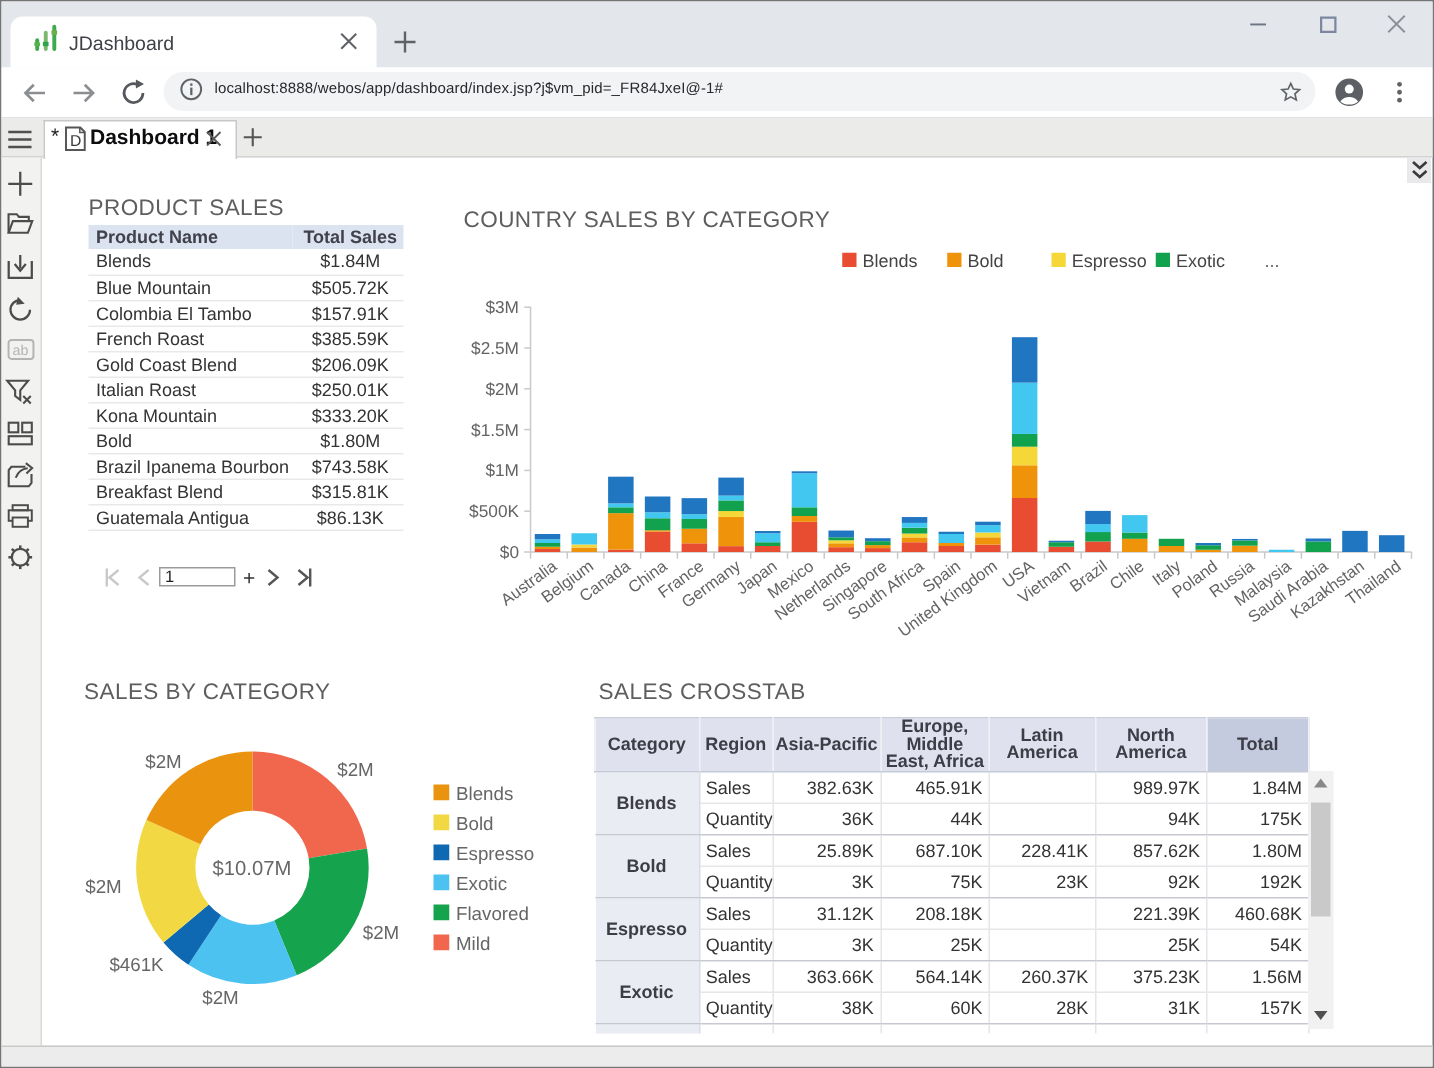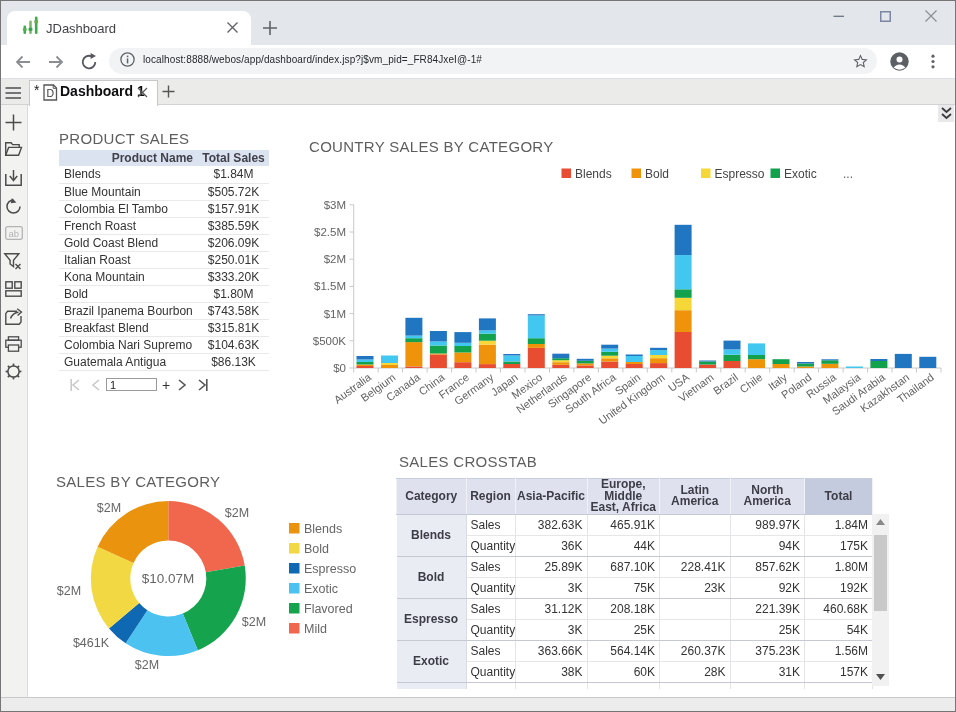--- a/index.html
+++ b/index.html
@@ -17,21 +17,21 @@
 #dtab { position:absolute; left:28px; top:1px; width:129px; height:26px; background:#fff; border:1px solid #c8c8c8; border-bottom:none; z-index:2; }
 #dtabtext { position:absolute; left:59px; top:4px; font-size:14px; color:#0d0d0f; font-weight:700; letter-spacing:0; z-index:3; }
 
 #side { position:absolute; left:0; top:104px; width:27px; bottom:14px; background:#f2f2f0; border-right:1px solid #dadada; }
 
 #bottom { position:absolute; left:0; bottom:0; right:0; height:14px; background:#ececec; border-top:1px solid #c9c9c9; }
 
 .wtitle { position:absolute; font-size:15px; color:#5e5e5e; letter-spacing:0.3px; }
 
 #ptable { position:absolute; left:58px; top:149px; width:210px; border-collapse:collapse; font-size:12px; color:#333; table-layout:fixed; }
-#ptable th { background:#dbe3f1; font-weight:700; color:#41414b; text-align:right; height:16px; padding:0 2px 0 5px; font-size:12px; white-space:nowrap; }
+#ptable th { background:#dbe3f1; font-weight:700; color:#41414b; text-align:left; height:16px; padding:0 2px 0 5px; font-size:12px; white-space:nowrap; }
 #ptable th.num, #ptable td.num { text-align:center; }
 #ptable td { height:17px; padding:0 2px 0 5px; border-bottom:1px solid #e9e9e9; white-space:nowrap; overflow:hidden; }
 #pginput { position:absolute; left:105px; top:376.5px; width:51px; height:13px; border:1px solid #9b9b9b; background:#fff; font-size:11px; color:#222; padding-left:3px; line-height:12px; }
 
 #ctable { width:476px; border-collapse:collapse; font-size:12px; color:#333; table-layout:fixed; }
 #ctable th { background:#dfe2ee; font-weight:700; color:#3d3d47; font-size:12px; text-align:center; vertical-align:middle; border-left:1px solid #f0f1f6; border-right:1px solid #f0f1f6; border-top:1px solid #c9cedb; border-bottom:1px solid #c4c9d6; height:35px; line-height:11.5px; padding:0 1px; white-space:nowrap; }
 #ctable th.tot { background:#c4cbdf; }
 #ctable td { height:21px; padding:0 4px; border-right:1px solid #e5e5e9; border-bottom:1px solid #e6e6e9; background:#fff; white-space:nowrap; overflow:hidden; }
 #ctable td.num { text-align:right; }
 #ctable td.cat { background:#eaecf4; font-weight:700; color:#3d3d47; text-align:center; border-right:1px solid #d9dce6; border-bottom:1px solid #c6c9d2; }
@@ -230,24 +230,20 @@
           <td>Bold</td>
           <td class="num">$1.80M</td>
         </tr>
 <tr>
           <td>Brazil Ipanema Bourbon</td>
           <td class="num">$743.58K</td>
         </tr>
 <tr>
           <td>Breakfast Blend</td>
           <td class="num">$315.81K</td>
-        </tr>
-<tr>
-          <td>Colombia Nari Supremo</td>
-          <td class="num">$104.63K</td>
         </tr>
 <tr>
           <td>Guatemala Antigua</td>
           <td class="num">$86.13K</td>
         </tr>
   </tbody>
     </table>
 
   <svg class="abs" style="left:69px; top:378px;" width="10" height="12" viewBox="0 0 10 12">
       <path d="M1.2 0 L1.2 12 M9 1 L3 6 L9 11" stroke="#c9c9c9" stroke-width="1.6" fill="none"></path>
@@ -429,21 +425,21 @@
 <text transform="translate(763.5,379) rotate(-36)" text-anchor="end" font-size="11" fill="#636363">Chile</text>
 <text transform="translate(788.0,379) rotate(-36)" text-anchor="end" font-size="11" fill="#636363">Italy</text>
 <text transform="translate(812.5,379) rotate(-36)" text-anchor="end" font-size="11" fill="#636363">Poland</text>
 <text transform="translate(836.9,379) rotate(-36)" text-anchor="end" font-size="11" fill="#636363">Russia</text>
 <text transform="translate(861.4,379) rotate(-36)" text-anchor="end" font-size="11" fill="#636363">Malaysia</text>
 <text transform="translate(885.9,379) rotate(-36)" text-anchor="end" font-size="11" fill="#636363">Saudi Arabia</text>
 <text transform="translate(910.3,379) rotate(-36)" text-anchor="end" font-size="11" fill="#636363">Kazakhstan</text>
 <text transform="translate(934.8,379) rotate(-36)" text-anchor="end" font-size="11" fill="#636363">Thailand</text>
   </svg>
 
-  <div class="wtitle" style="left:55px; top:472px;">SALES BY CATEGORY</div>
+  <div class="wtitle" style="left:55px; top:452px;">SALES BY CATEGORY</div>
   <svg class="abs" style="left:-1px; top:439px;" width="400" height="272" viewBox="0 440 400 272" font-family="Liberation Sans, sans-serif">
     <path d="M168.3 501.0 A77.5 77.5 0 0 1 244.7 565.6 L205.8 572.2 A38.0 38.0 0 0 0 168.3 540.5 Z" fill="#f1674e"></path>
 <path d="M244.7 565.6 A77.5 77.5 0 0 1 197.8 650.2 L182.8 613.6 A38.0 38.0 0 0 0 205.8 572.2 Z" fill="#16a34d"></path>
 <path d="M197.8 650.2 A77.5 77.5 0 0 1 125.6 643.2 L147.4 610.2 A38.0 38.0 0 0 0 182.8 613.6 Z" fill="#4bc2ef"></path>
 <path d="M125.6 643.2 A77.5 77.5 0 0 1 109.0 628.4 L139.2 603.0 A38.0 38.0 0 0 0 147.4 610.2 Z" fill="#0f68b2"></path>
 <path d="M109.0 628.4 A77.5 77.5 0 0 1 97.6 546.7 L133.6 562.9 A38.0 38.0 0 0 0 139.2 603.0 Z" fill="#f2d842"></path>
 <path d="M97.6 546.7 A77.5 77.5 0 0 1 168.3 501.0 L168.3 540.5 A38.0 38.0 0 0 0 133.6 562.9 Z" fill="#ea930f"></path>
     <text x="168" y="583" text-anchor="middle" font-size="13.5" fill="#666">$10.07M</text>
     <g font-size="12.5" fill="#666">
       <text x="109" y="512" text-anchor="middle">$2M</text>

